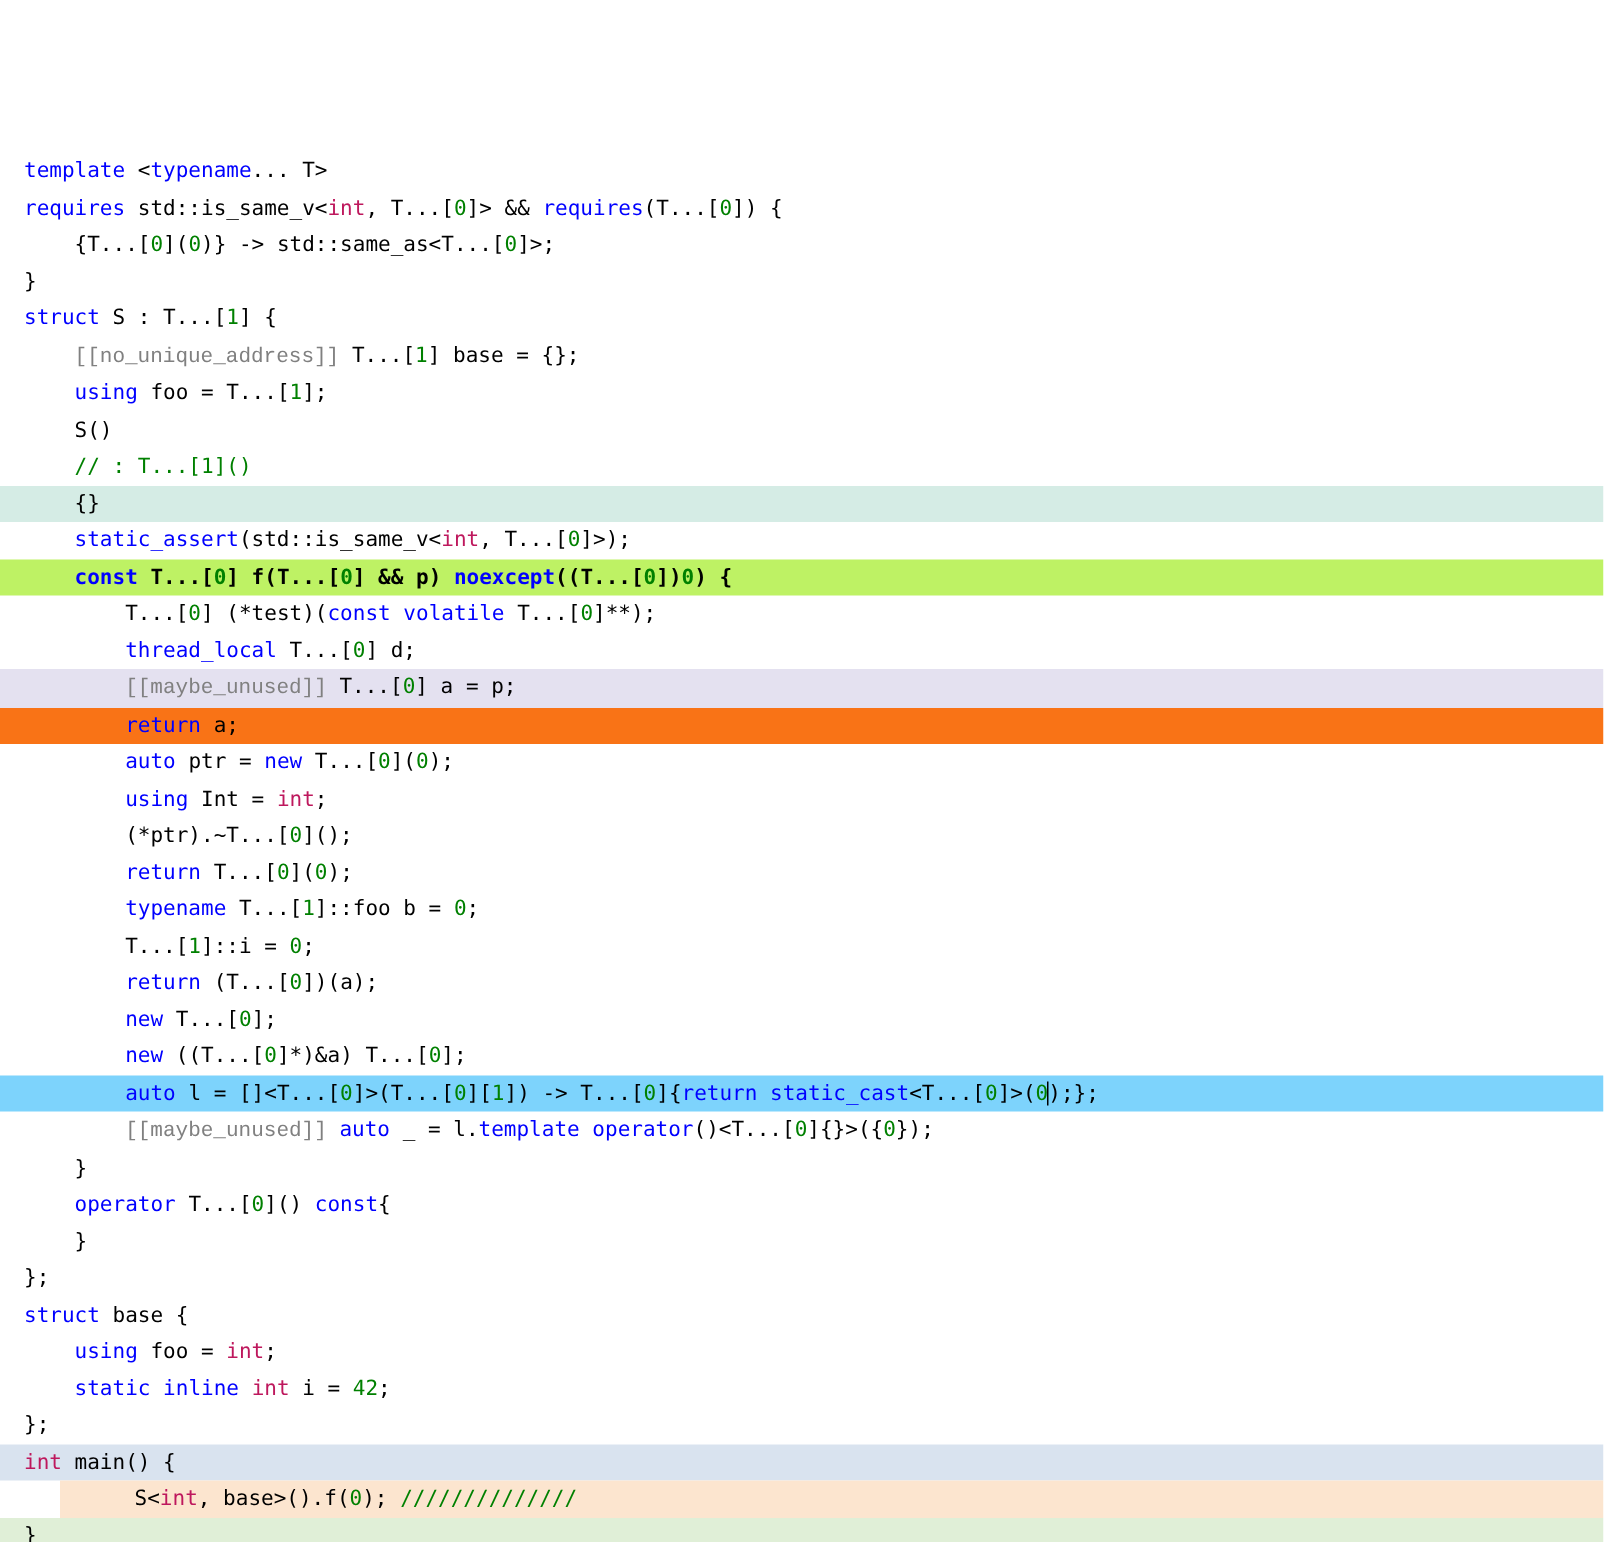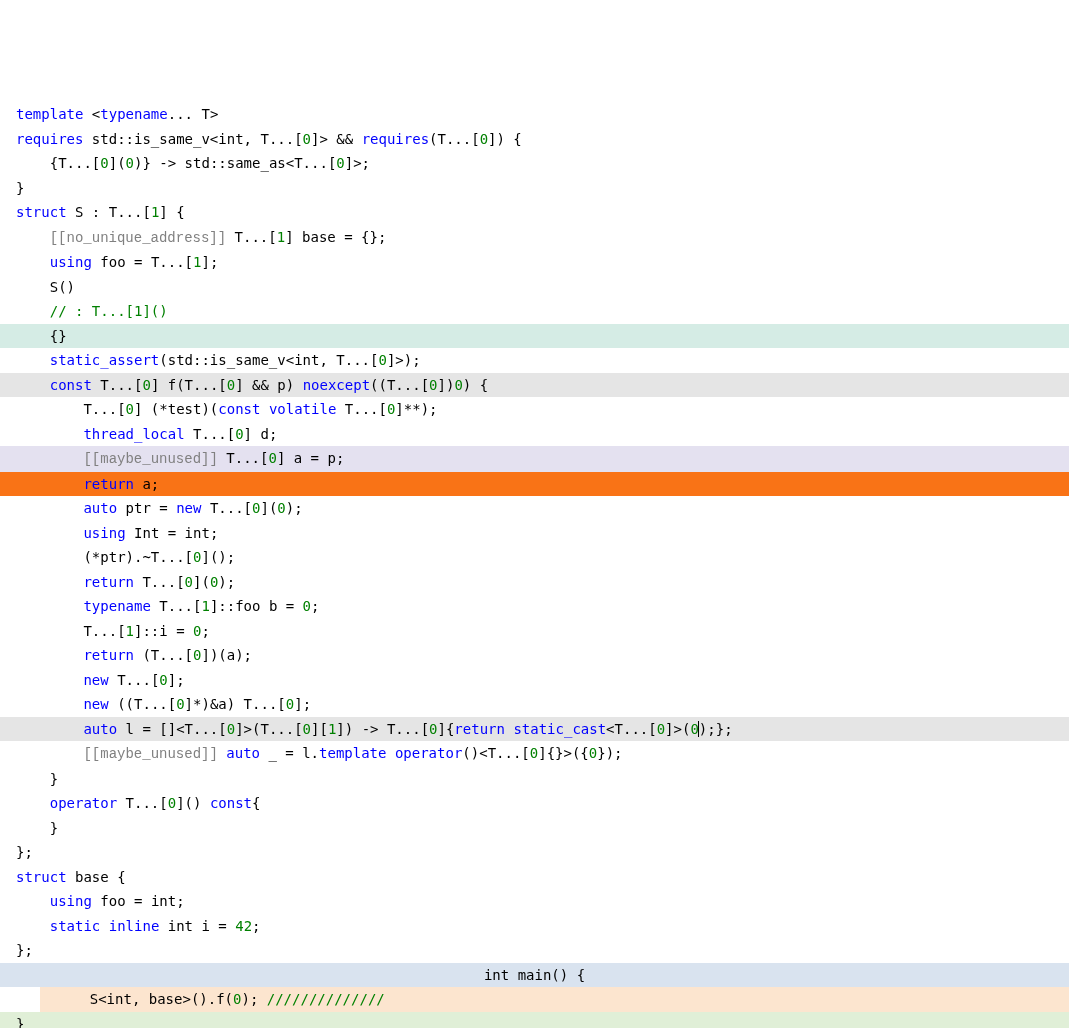--- a/index.html
+++ b/index.html
@@ -11,35 +11,35 @@
     color: #000000;
     white-space: pre;
     padding: 4px 0;
   }
   .code-line {
     padding: 0 16px;
     position: relative;
   }
   
   .kw { color: #0000ff; }      
-  .type { color: #000000; }    
+  .type { color: #be185d; }    
   .num { color: #008000; }     
   .attr { color: #808080; font-family: Liberation Mono, monospace; }    
   .cmt { color: #008000; }      
   .op { color: #000000; }
 
   
   .bg-teal   { background: #d5ece5; }
-  .bg-yellow { background: #e5e5e5; }
+  .bg-yellow { background: #bef264; font-weight: bold; }
   .bg-lav    { background: #e4e1f0; }
   .bg-red    { background: #f97316; }
-  .bg-blue   { background: #d9e3ef; text-align: center; }
+  .bg-blue   { background: #d9e3ef; }
   .bg-orange { background: #fce5cf; margin-left: 40px; }
   .bg-green  { background: #e0efd7; }
-  .bg-teal2  { background: #e5e5e5; }
+  .bg-teal2  { background: #7dd3fc; }
 
   .cursor {
     display:inline-block;
     width:1px; height:1.1em;
     background:#000;
     vertical-align:text-bottom;
     margin-left:-1px;
   }
 </style>
 </head>

